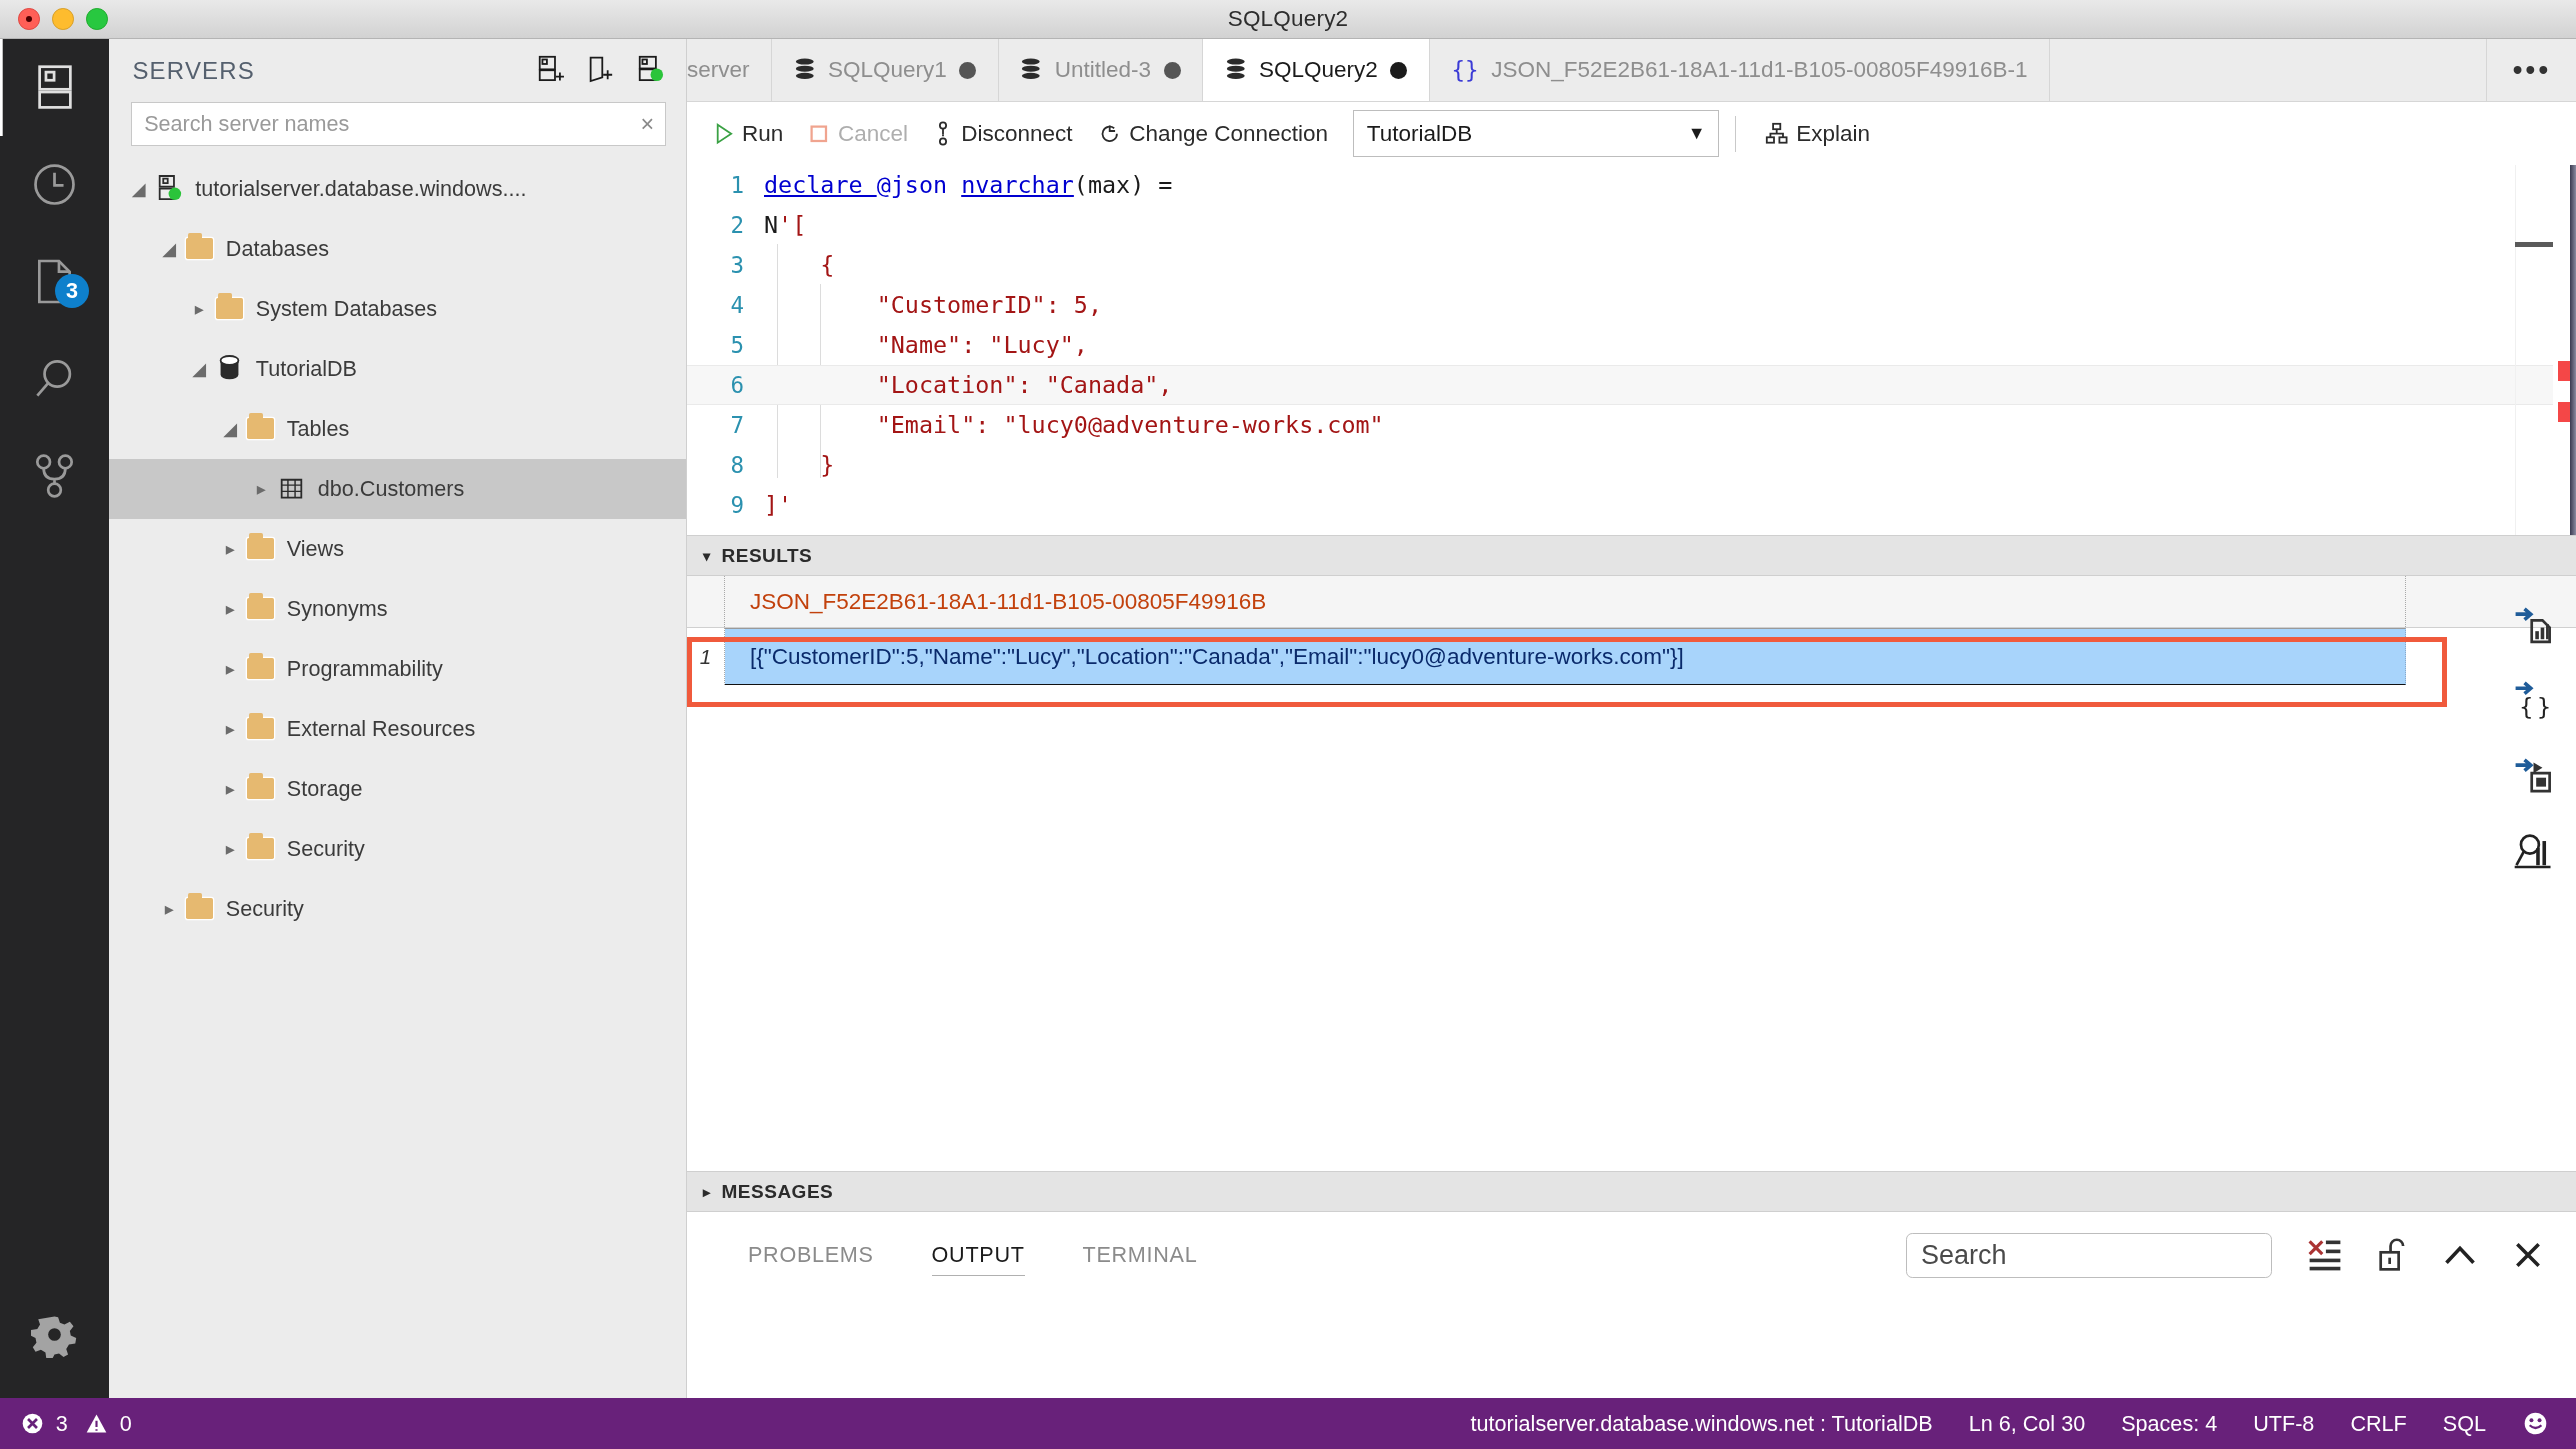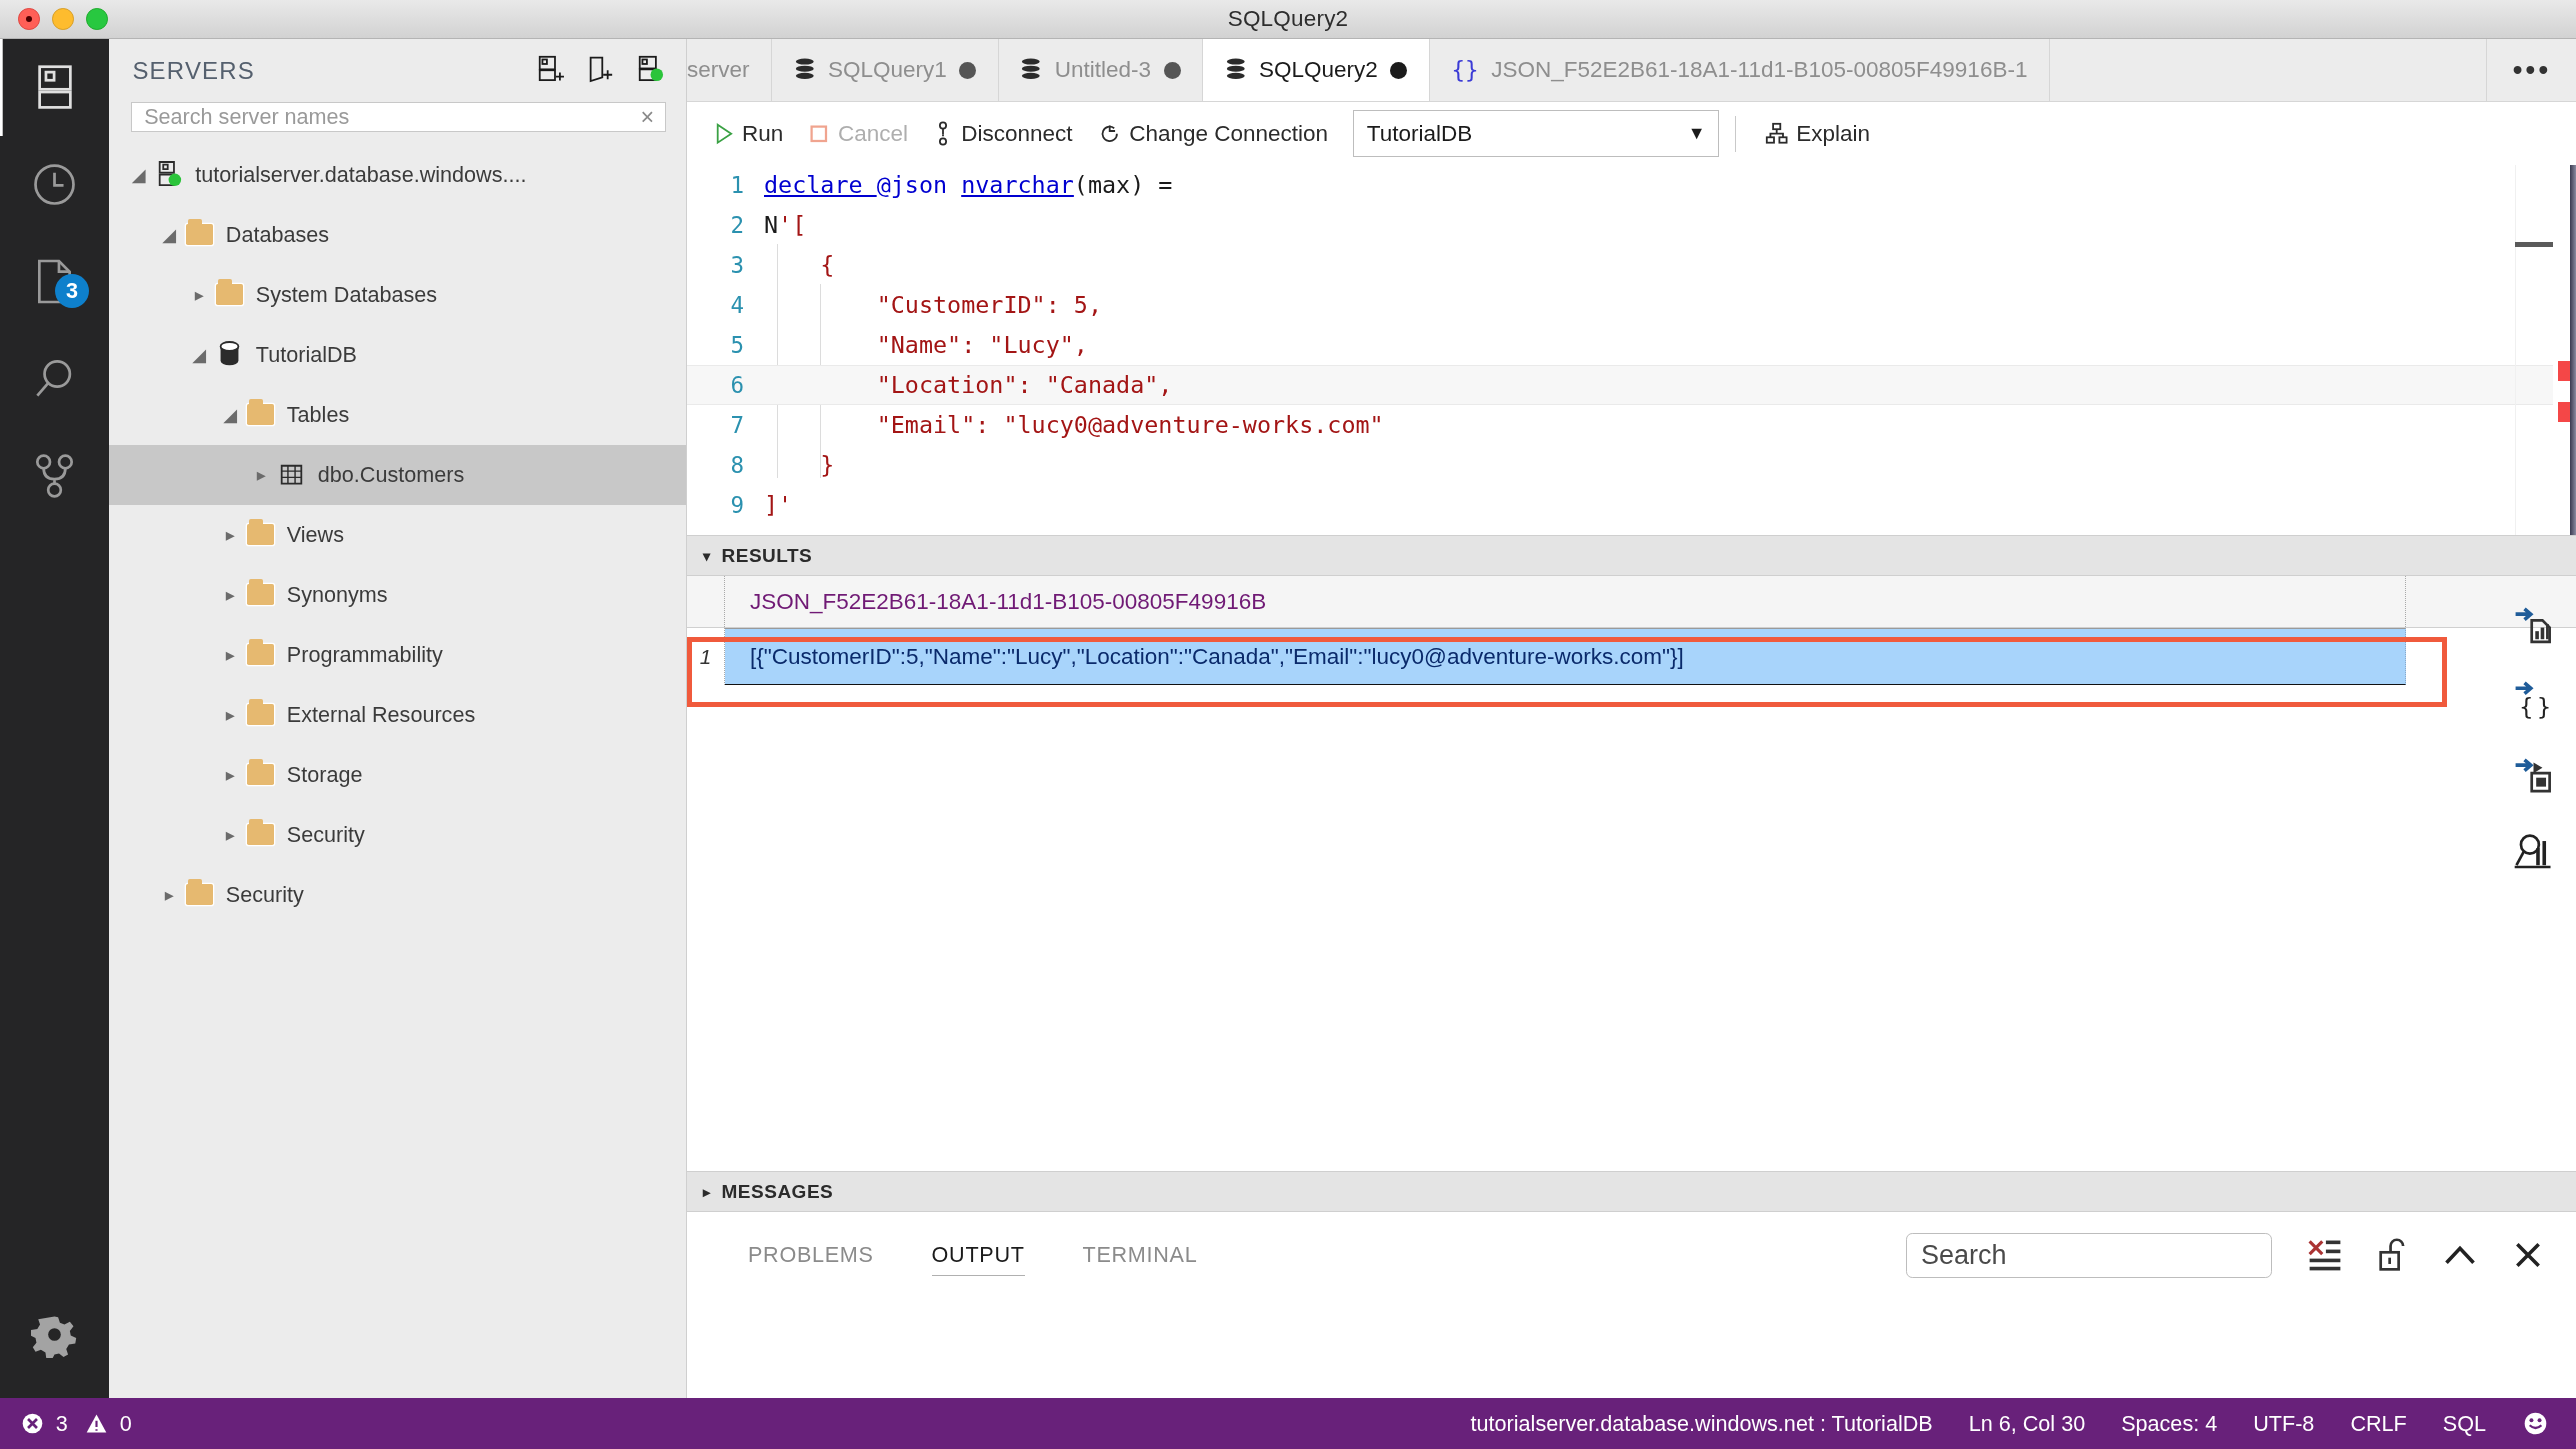--- a/index.html
+++ b/index.html
@@ -55,21 +55,21 @@
   .sidebar {
     position: absolute; top: 39px; left: 109px; width: 578px; height: 1360px;
     background: #ececec; border-right: 0.9px solid #cfcfcf;
   }
   .sidebar-head {
     height: 63px; display: flex; align-items: center; padding: 0 21.6px 0 23.4px;
   }
   .sidebar-title { font-size: 24px; letter-spacing: 1.2px; color: #55606e; flex: 1; }
   .head-icons { display: flex; gap: 23.4px; align-items: center; }
   .search-wrap {
-    margin: 0 20px 12.6px 21.6px; height: 30px;
+    margin: 0 20px 12.6px 21.6px; height: 44px;
     border: 0.9px solid #c8c8c8; background: #fff;
     display: flex; align-items: center; padding: 0 10.8px 0 12.6px;
   }
   .search-wrap input {
     flex: 1; border: 0; outline: none; background: transparent;
     font-size: 21.6px; color: #444; font-family: "Liberation Sans", sans-serif;
   }
   .search-wrap input::placeholder { color: #9a9a9a; }
 
   .tree { font-size: 21.6px; color: #3b3b3b; }
@@ -171,21 +171,21 @@
   }
   .grid { position: relative; background:#fff; height: 595px; }
   .grid-header {
     height: 52px; background:#f5f5f5; display:flex; align-items:center;
     border-bottom:0.9px solid #d0d0d0;
   }
   .rownum-col {
     width: 38px; flex: 0 0 38px; border-right: 0.9px dotted #a9a9a9; height:100%;
   }
   .grid-colhead {
-    flex: 0 0 1681px; padding-left: 25px; font-size: 22.5px; color:#701a75;
+    flex: 0 0 1681px; padding-left: 25px; font-size: 22.5px; color:#c2410c;
     border-right: 0.9px dotted #a9a9a9; height: 100%;
     display:flex; align-items:center;text-align:right;
   }
   .grid-row { display:flex; height: 57px; }
   .grid-rownum {
     width: 38px; flex:0 0 38px; display:flex; align-items:center; justify-content:center;
     font-size: 20.7px; font-style: italic; color:#333;
     border-right: 0.9px dotted #a9a9a9; background:#fff;
   }
   .grid-cell {

